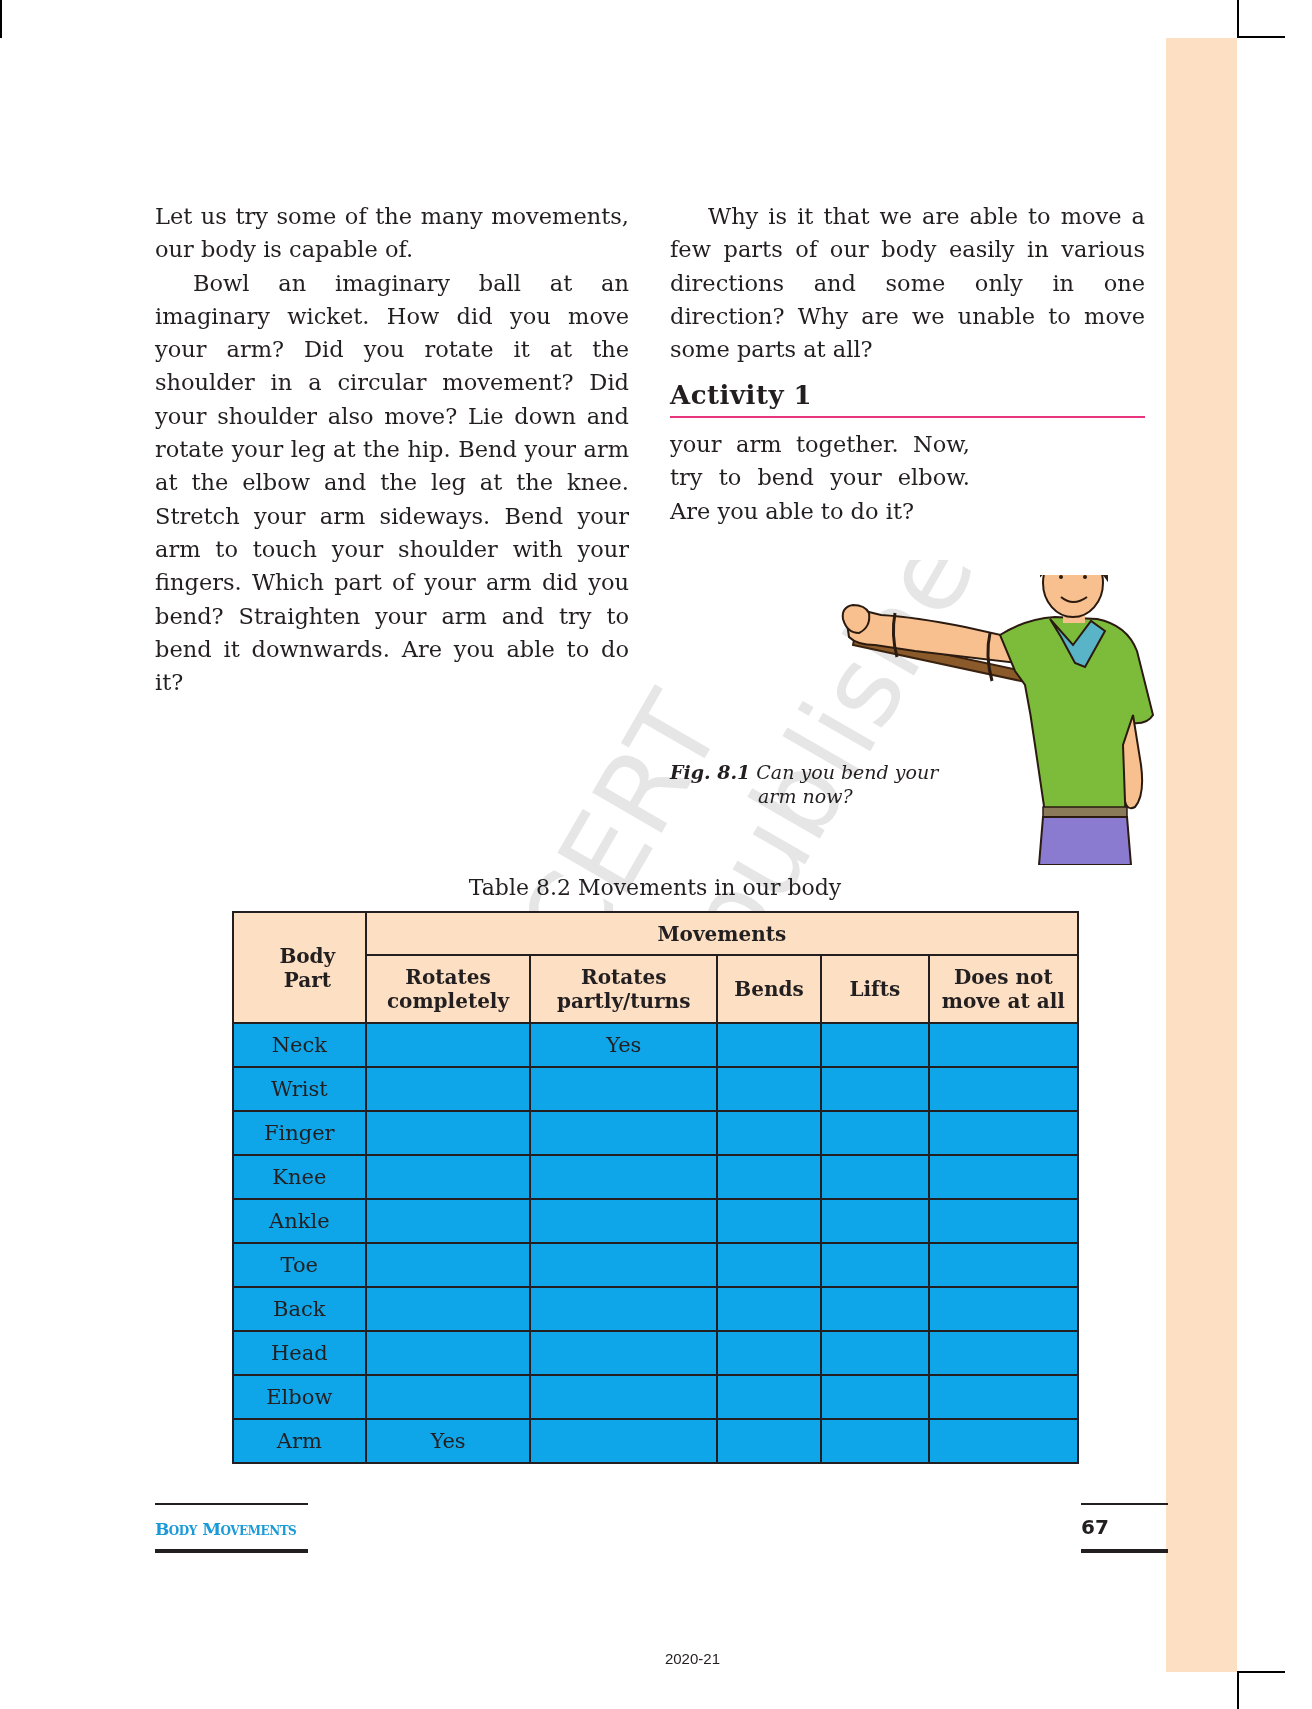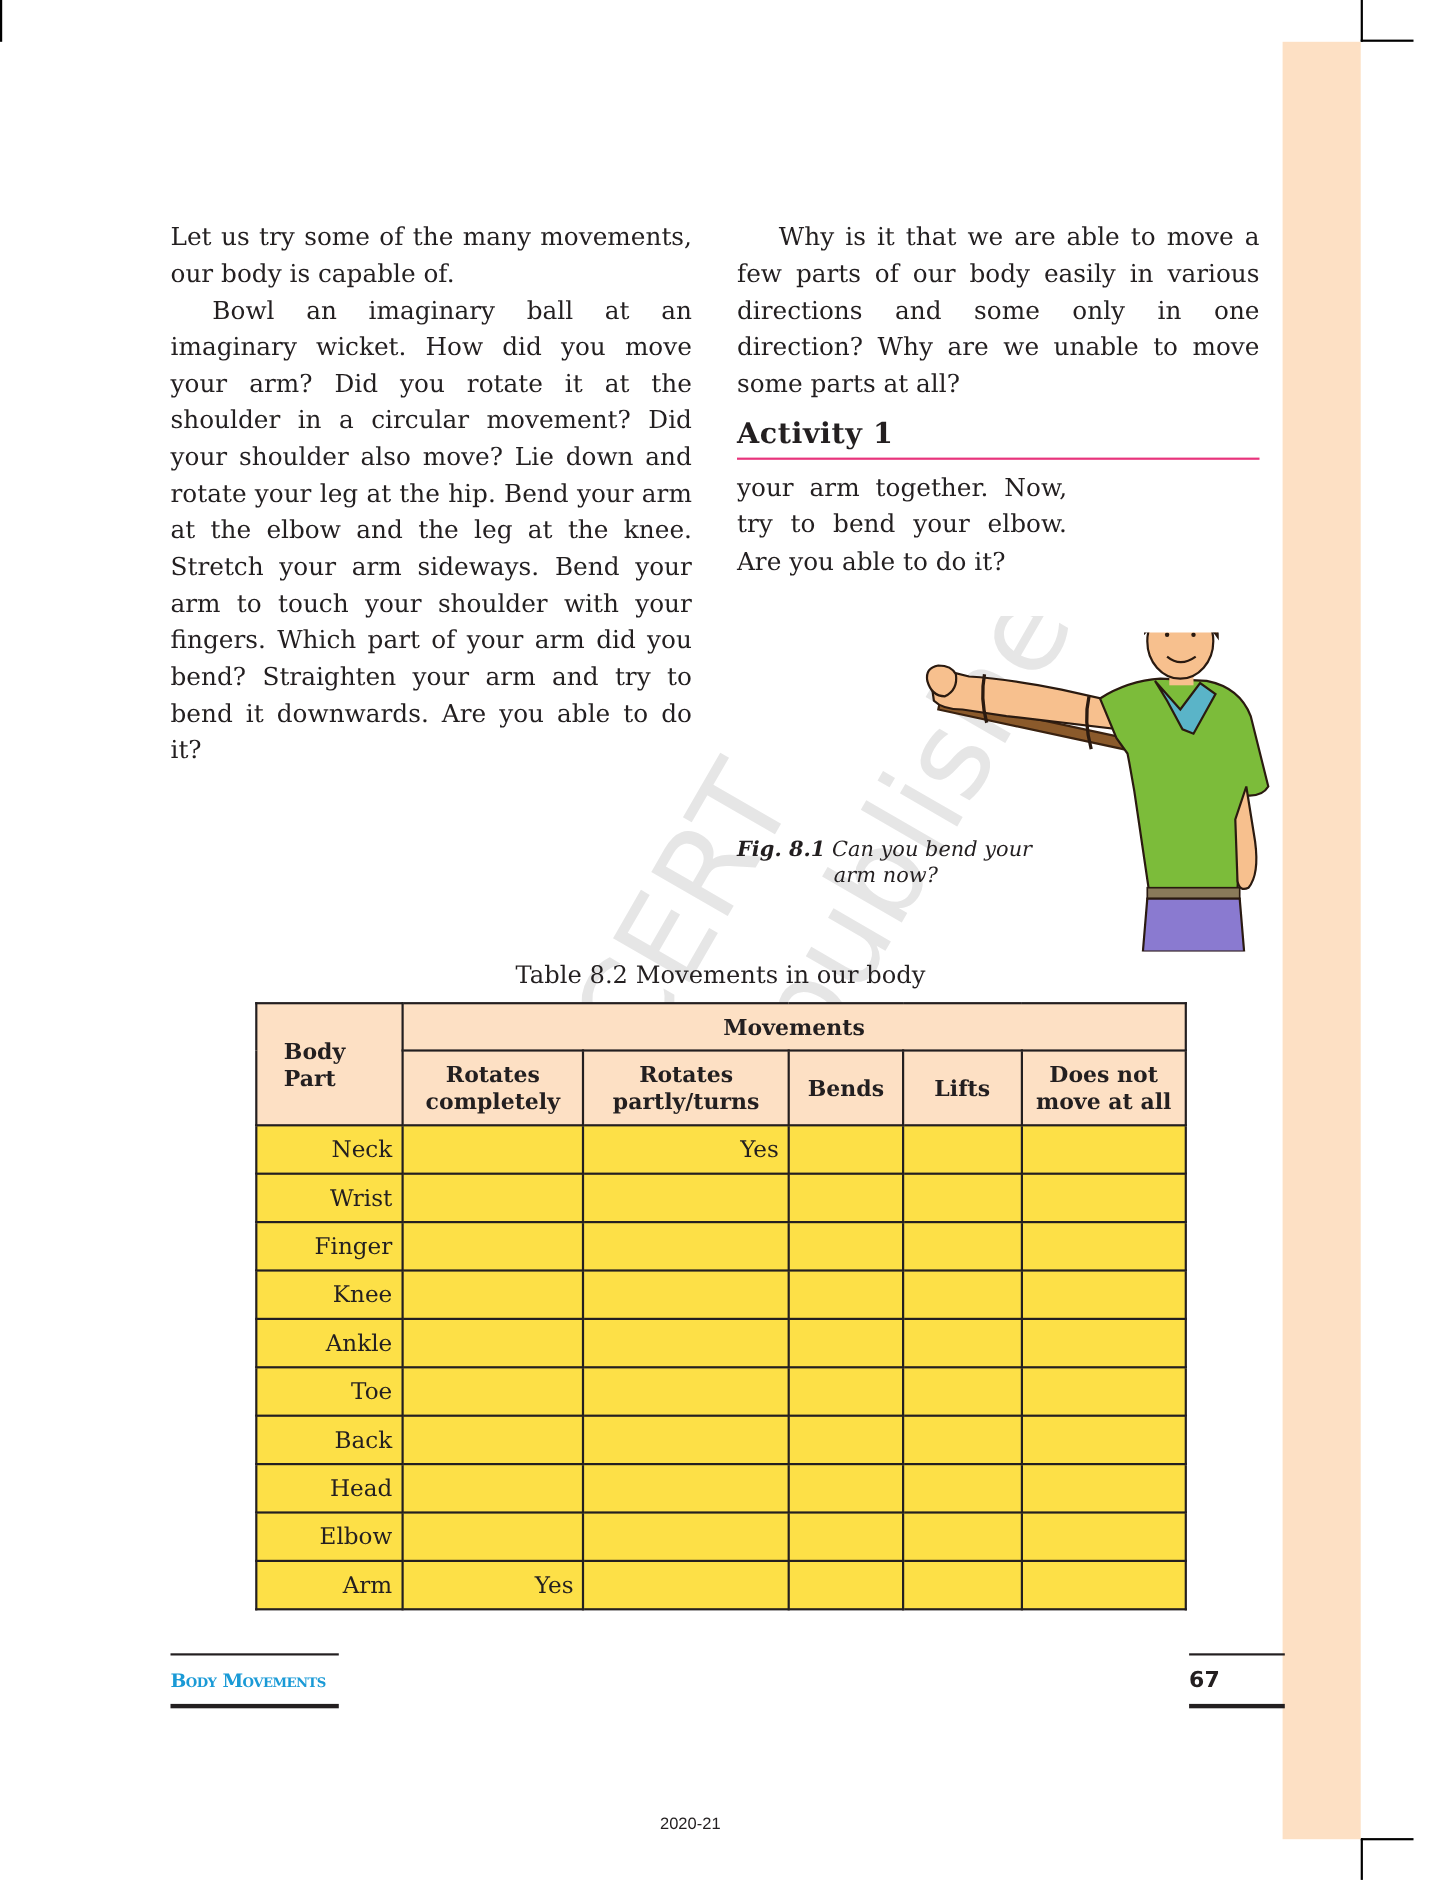--- a/index.html
+++ b/index.html
@@ -35,36 +35,36 @@
   .tcap { position: absolute; left: 232px; width: 846px; top: 874px; text-align: center; font-weight: normal; font-size: 22px; line-height: 28px; }
 
   table.mv {
     position: absolute; left: 232px; top: 911px; width: 847px;
     border-collapse: collapse; font-size: 21px;
   }
   table.mv th, table.mv td { border: 2px solid #231f20; padding: 0 8px; }
   table.mv thead th { background: #fde0c4; font-weight: bold; text-align: center; line-height: 24px; font-size: 20px; }
   table.mv thead tr.r1 th { height: 41px; }
   table.mv thead tr.r2 th { height: 66px; }
-  table.mv th.bp { text-align: left; padding-left: 24px; }
-  table.mv tbody td { background: #fde047; height: 42px; text-align: right; }
+  table.mv th.bp { text-align: center; padding-left: 24px; }
+  table.mv tbody td { background: #0ea5e9; height: 42px; text-align: center; }
 
   .watermark { position: absolute; left: 230px; top: 560px; width: 820px; height: 820px; pointer-events: none; }
 
   .foot-left { position: absolute; left: 155px; top: 1503px; width: 153px; }
   .foot-left .t1 { height: 2px; background: #231f20; }
   .foot-left .lbl { margin-top: 14px; height: 30px; font-family: "DejaVu Serif", serif; font-weight: bold; font-size: 17px; color: #1a9ad6; font-variant: small-caps; letter-spacing: -0.5px; white-space: nowrap; }
   .foot-left .t2 { margin-top: 0px; height: 4px; background: #231f20; }
 
   .foot-right { position: absolute; left: 1081px; top: 1503px; width: 87px; }
   .foot-right .t1 { height: 2px; background: #231f20; }
   .foot-right .num { font-family: "DejaVu Sans", sans-serif; font-weight: bold; font-size: 20px; height: 44px; line-height: 44px; }
   .foot-right .t2 { height: 4px; background: #231f20; }
 
-  .year { position: absolute; left: 600px; width: 120px; top: 1650px; text-align: left; font-family: "Liberation Sans", sans-serif; font-size: 15px; }
+  .year { position: absolute; left: 600px; width: 120px; top: 1650px; text-align: right; font-family: "Liberation Sans", sans-serif; font-size: 15px; }
 </style>
 </head>
 <body>
 
 <div class="crop" style="left:0;top:0;width:2px;height:38px;"></div>
 <div class="crop" style="left:1237px;top:0;width:2px;height:38px;"></div>
 <div class="crop" style="left:1237px;top:36px;width:48px;height:2px;"></div>
 <div class="crop" style="left:1237px;top:1671px;width:48px;height:2px;"></div>
 <div class="crop" style="left:1237px;top:1671px;width:2px;height:38px;"></div>
 

